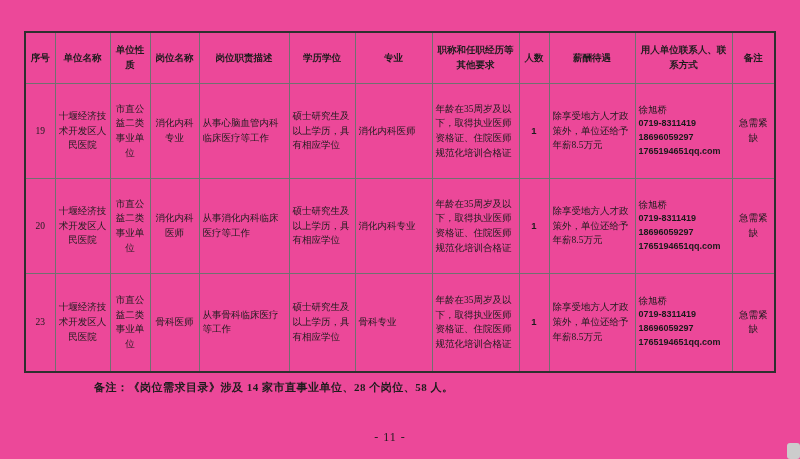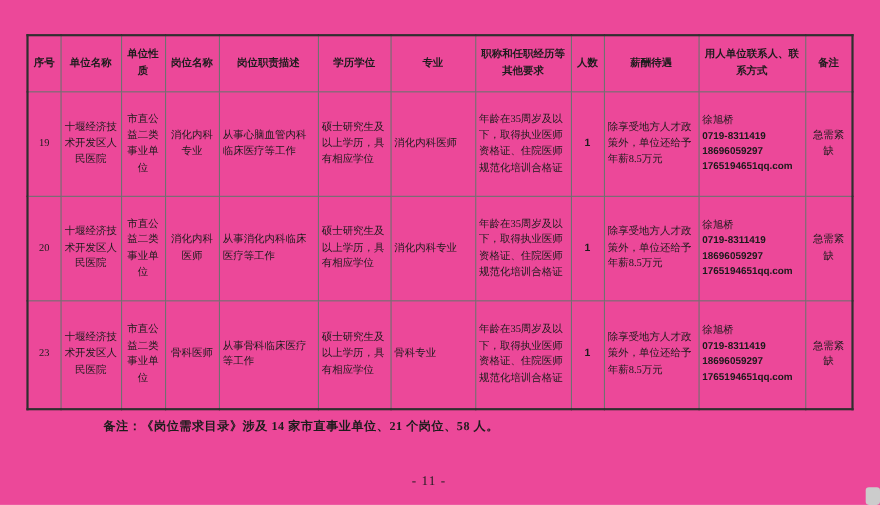--- a/index.html
+++ b/index.html
@@ -145,19 +145,19 @@
           <div class="contact-name">徐旭桥</div>
           <div class="contact-line">0719-8311419</div>
           <div class="contact-line">18696059297</div>
           <div class="contact-line">1765194651qq.com</div>
         </td>
         <td class="c">急需紧缺</td>
       </tr>
     </tbody>
   </table>
 
-  <div class="note">备注：《岗位需求目录》涉及 14 家市直事业单位、21 个岗位、58 人。</div>
+  <div class="note">备注：《岗位需求目录》涉及 14 家市直事业单位、28 个岗位、58 人。</div>
 
   <div class="pageno">- 11 -</div>
 
   <div class="scroll-thumb"></div>
 
 </div>
 
 </body></html>

